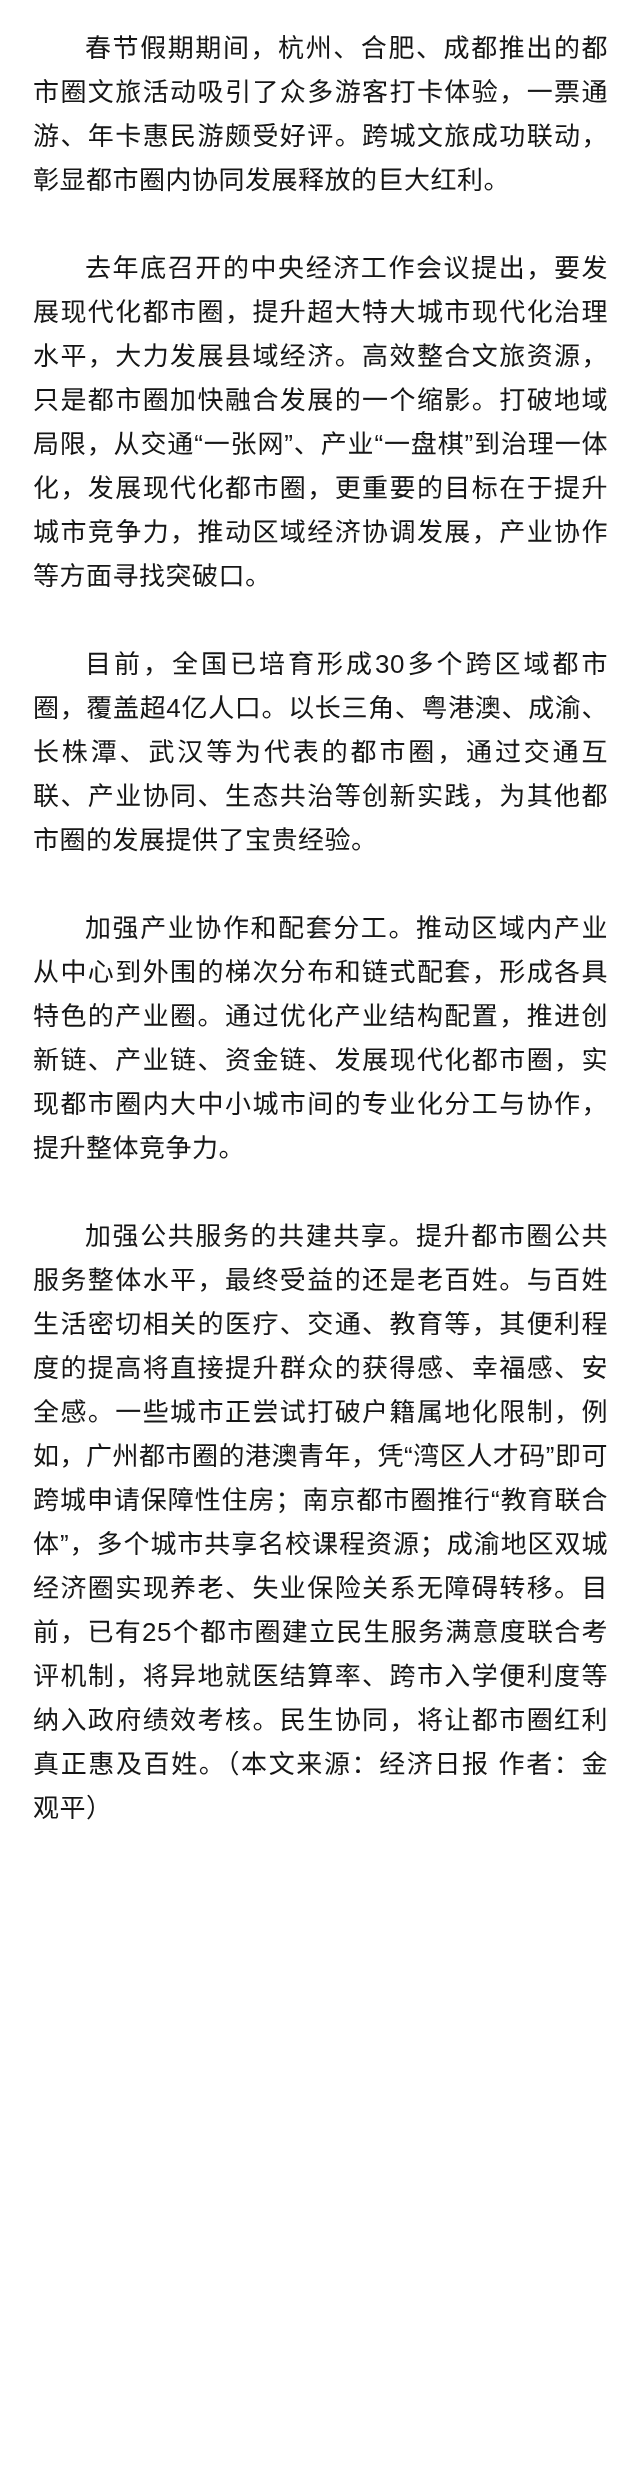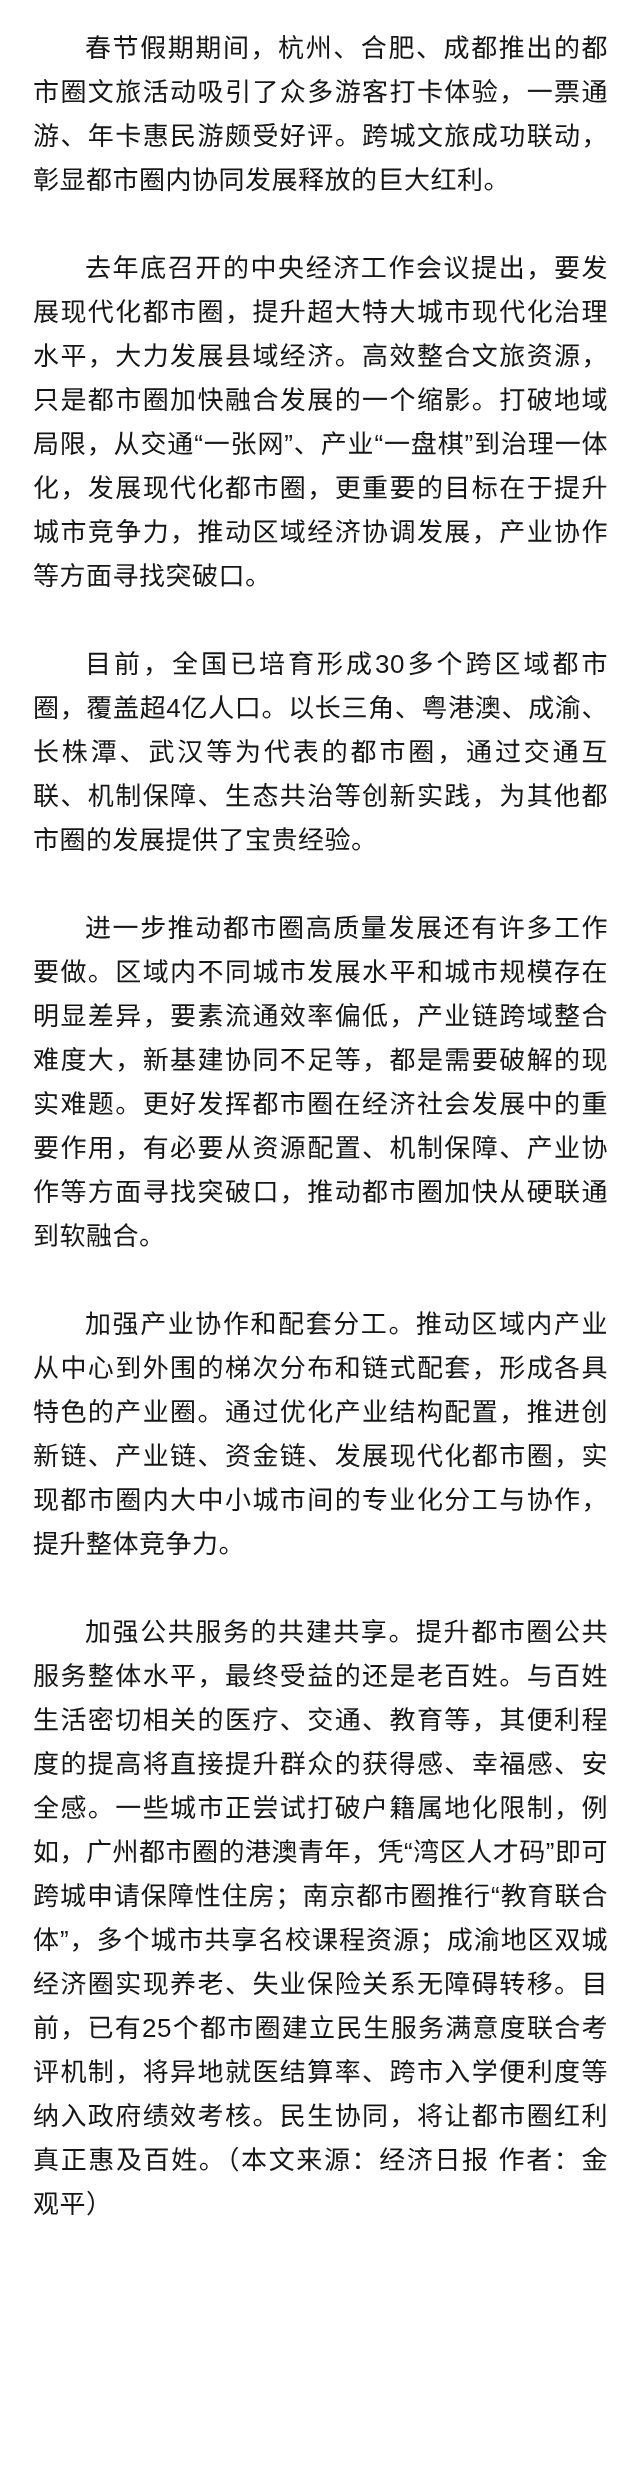--- a/index.html
+++ b/index.html
@@ -31,17 +31,16 @@
   .article p:last-child {
     margin-bottom: 0;
   }
 </style>
 </head>
 <body>
 
 <main class="article">
   <p>春节假期期间，杭州、合肥、成都推出的都市圈文旅活动吸引了众多游客打卡体验，一票通游、年卡惠民游颇受好评。跨城文旅成功联动，彰显都市圈内协同发展释放的巨大红利。</p>
   <p>去年底召开的中央经济工作会议提出，要发展现代化都市圈，提升超大特大城市现代化治理水平，大力发展县域经济。高效整合文旅资源，只是都市圈加快融合发展的一个缩影。打破地域局限，从交通“一张网”、产业“一盘棋”到治理一体化，发展现代化都市圈，更重要的目标在于提升城市竞争力，推动区域经济协调发展，产业协作等方面寻找突破口。</p>
-  <p>目前，全国已培育形成30多个跨区域都市圈，覆盖超4亿人口。以长三角、粤港澳、成渝、长株潭、武汉等为代表的都市圈，通过交通互联、机制保障、生态共治等创新实践，为其他都市圈的发展提供了宝贵经验。</p>
-  <p>进一步推动都市圈高质量发展还有许多工作要做。区域内不同城市发展水平和城市规模存在明显差异，要素流通效率偏低，产业链跨域整合难度大，新基建协同不足等，都是需要破解的现实难题。更好发挥都市圈在经济社会发展中的重要作用，有必要从资源配置、机制保障、产业协作等方面寻找突破口，推动都市圈加快从硬联通到软融合。</p>
+  <p>目前，全国已培育形成30多个跨区域都市圈，覆盖超4亿人口。以长三角、粤港澳、成渝、长株潭、武汉等为代表的都市圈，通过交通互联、产业协同、生态共治等创新实践，为其他都市圈的发展提供了宝贵经验。</p>
   <p>加强产业协作和配套分工。推动区域内产业从中心到外围的梯次分布和链式配套，形成各具特色的产业圈。通过优化产业结构配置，推进创新链、产业链、资金链、发展现代化都市圈，实现都市圈内大中小城市间的专业化分工与协作，提升整体竞争力。</p>
   <p>加强公共服务的共建共享。提升都市圈公共服务整体水平，最终受益的还是老百姓。与百姓生活密切相关的医疗、交通、教育等，其便利程度的提高将直接提升群众的获得感、幸福感、安全感。一些城市正尝试打破户籍属地化限制，例如，广州都市圈的港澳青年，凭“湾区人才码”即可跨城申请保障性住房；南京都市圈推行“教育联合体”，多个城市共享名校课程资源；成渝地区双城经济圈实现养老、失业保险关系无障碍转移。目前，已有25个都市圈建立民生服务满意度联合考评机制，将异地就医结算率、跨市入学便利度等纳入政府绩效考核。民生协同，将让都市圈红利真正惠及百姓。（本文来源：经济日报 作者：金观平）</p>
 </main>
 
 </body></html>

